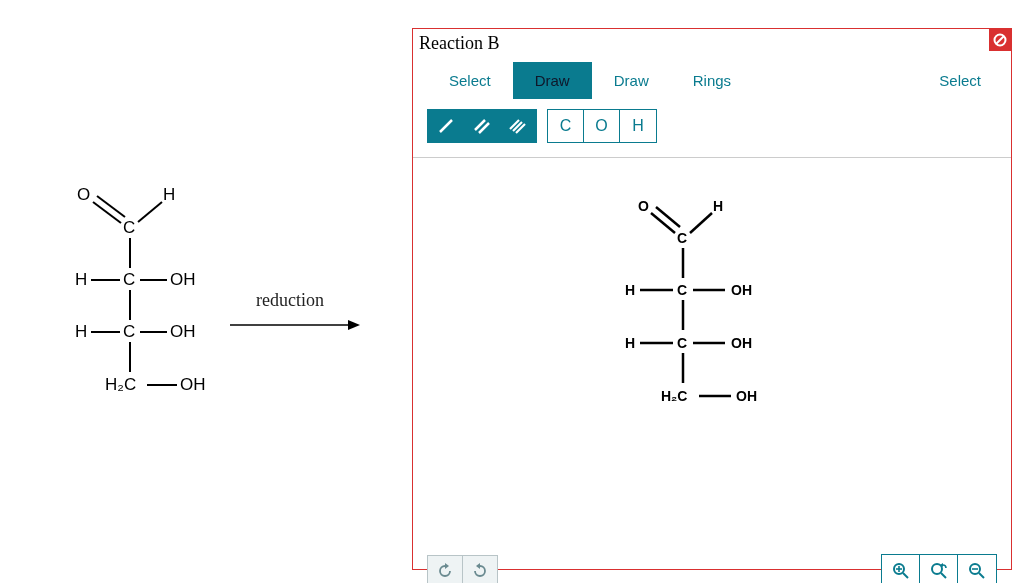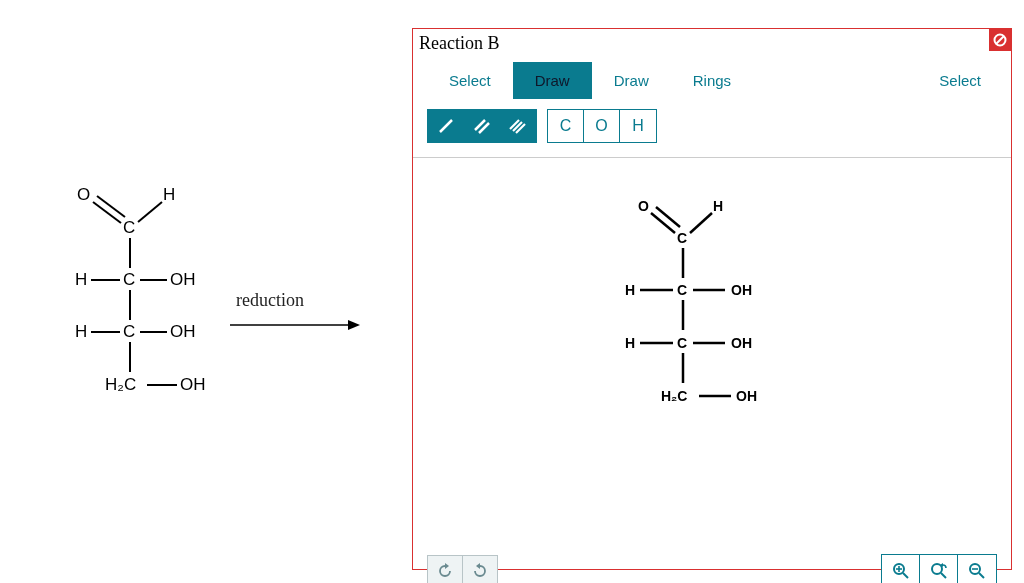--- a/index.html
+++ b/index.html
@@ -134,21 +134,21 @@
       display: flex;
       align-items: center;
       justify-content: center;
       cursor: pointer;
       color: #0a7b8f;
     }
     .zoom-group > *:last-child { border-right: none; }
     
     .reaction-label {
       position: absolute;
-      left: 236px;
+      left: 256px;
       top: 290px;
       font-family: "Times New Roman", serif;
       font-size: 18px;
       color: #222;
     }
     .reaction-arrow {
       position: absolute;
       left: 230px;
       top: 318px;
       width: 130px;

